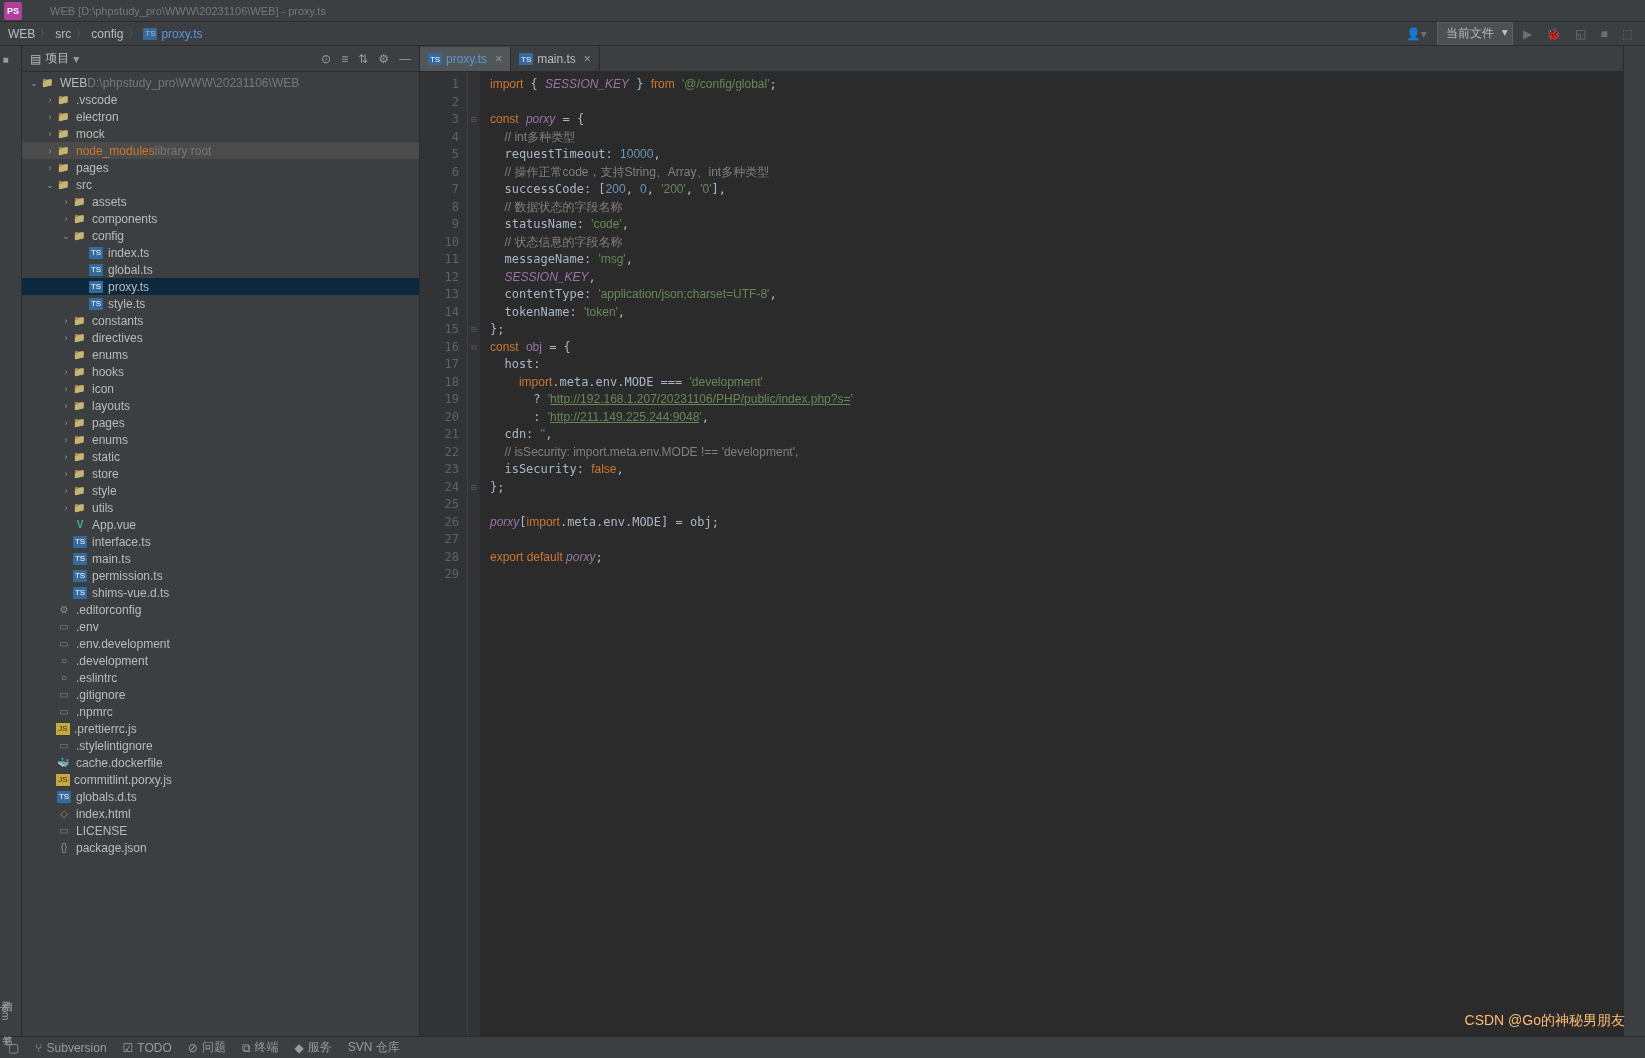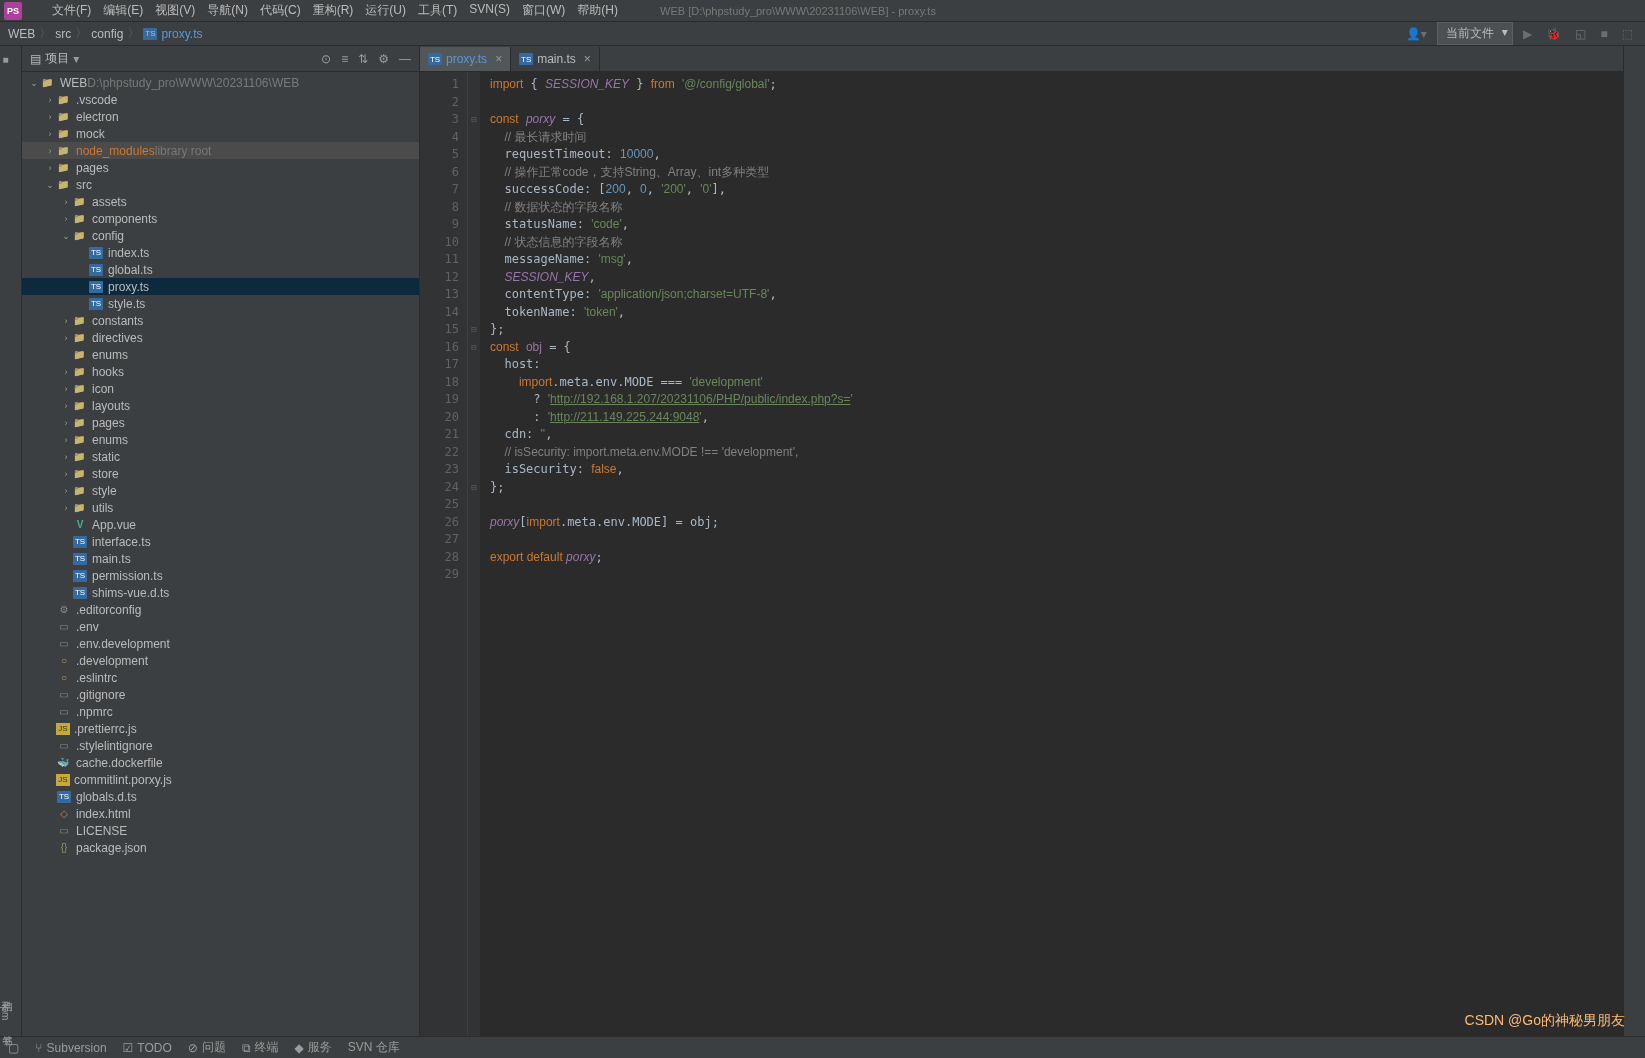--- a/index.html
+++ b/index.html
@@ -1,17 +1,17 @@
 <!DOCTYPE html>
 <html><head>
 <meta charset="utf-8">
 <style>
 * { margin:0; padding:0; box-sizing:border-box; font-family:"Microsoft YaHei","SimSun",sans-serif; }
 body { background:#2b2b2b; color:#bbbbbb; font-size:12px; overflow:hidden; width:1645px; height:1058px; position:relative; }
-.menubar { height:22px; background:#3c3f41; display:flex; align-items:center; padding-left:4px; border-bottom:1px solid #2b2b2b;gap:16px; }
+.menubar { height:22px; background:#3c3f41; display:flex; align-items:center; padding-left:4px; border-bottom:1px solid #2b2b2b; }
 .menubar .logo { width:18px; height:18px; background:#af3f9d; border-radius:2px; margin-right:8px; display:flex; align-items:center; justify-content:center; color:white; font-size:9px; font-weight:bold; }
 .menubar .item { padding:0 6px; color:#bbbbbb; cursor:pointer; }
 .menubar .title { margin-left:20px; color:#787878; font-size:11px; }
 .navbar { height:24px; background:#3c3f41; display:flex; align-items:center; padding:0 8px; border-bottom:1px solid #2b2b2b; justify-content:space-between; }
 .navbar .crumbs { display:flex; align-items:center; gap:4px; }
 .navbar .crumbs span { color:#bbbbbb; }
 .navbar .crumbs .sep { color:#6b6b6b; }
 .navbar .crumbs .file { color:#5998d6; }
 .navbar .right { display:flex; align-items:center; gap:6px; }
 .navbar .select { background:#4c5052; border:1px solid #5e6060; padding:2px 18px 2px 8px; color:#bbb; position:relative; }
@@ -59,33 +59,20 @@
 .rightgutter { width:22px; background:#3c3f41; border-left:1px solid #2b2b2b; }
 .statusbar { height:22px; background:#3c3f41; border-top:1px solid #2b2b2b; display:flex; align-items:center; padding:0 8px; gap:16px; color:#9b9b9b; }
 .statusbar .item { display:flex; gap:4px; align-items:center; }
 .watermark { position:absolute; right:20px; bottom:28px; color:#fdba74; font-size:14px; }
 </style>
 </head>
 <body>
 
 <div class="menubar">
   <div class="logo">PS</div>
-  <div id="menu-items" style="display: inline-flex;">
-      <span class="item">文件(F)</span>
-      <span class="item">编辑(E)</span>
-      <span class="item">视图(V)</span>
-      <span class="item">导航(N)</span>
-      <span class="item">代码(C)</span>
-      <span class="item">重构(R)</span>
-      <span class="item">运行(U)</span>
-      <span class="item">工具(T)</span>
-      <span class="item">SVN(S)</span>
-      <span class="item">窗口(W)</span>
-      <span class="item">帮助(H)</span>
-    </div>
   <div class="title">WEB [D:\phpstudy_pro\WWW\20231106\WEB] - proxy.ts</div>
 </div>
 
 <div class="navbar">
   <div class="crumbs">
     <span>WEB</span>
     <span class="sep">〉</span>
     <span>src</span>
     <span class="sep">〉</span>
     <span>config</span>
@@ -455,21 +442,21 @@
 ⊟
  
  
  
  
  
 </div>
       <div class="code" id="code"><span class="kw">import</span> { <span class="it">SESSION_KEY</span> } <span class="kw">from</span> <span class="str">'@/config/global'</span>;
 
 <span class="kw">const</span> <span class="it">porxy</span> = {
-  <span class="com">// 最长请求时间</span>
+  <span class="com">// int多种类型</span>
   requestTimeout: <span class="num">10000</span>,
   <span class="com">// 操作正常code，支持String、Array、int多种类型</span>
   successCode: [<span class="num">200</span>, <span class="num">0</span>, <span class="str">'200'</span>, <span class="str">'0'</span>],
   <span class="com">// 数据状态的字段名称</span>
   statusName: <span class="str">'code'</span>,
   <span class="com">// 状态信息的字段名称</span>
   messageName: <span class="str">'msg'</span>,
   <span class="it">SESSION_KEY</span>,
   contentType: <span class="str">'application/json;charset=UTF-8'</span>,
   tokenName: <span class="str">'token'</span>,

